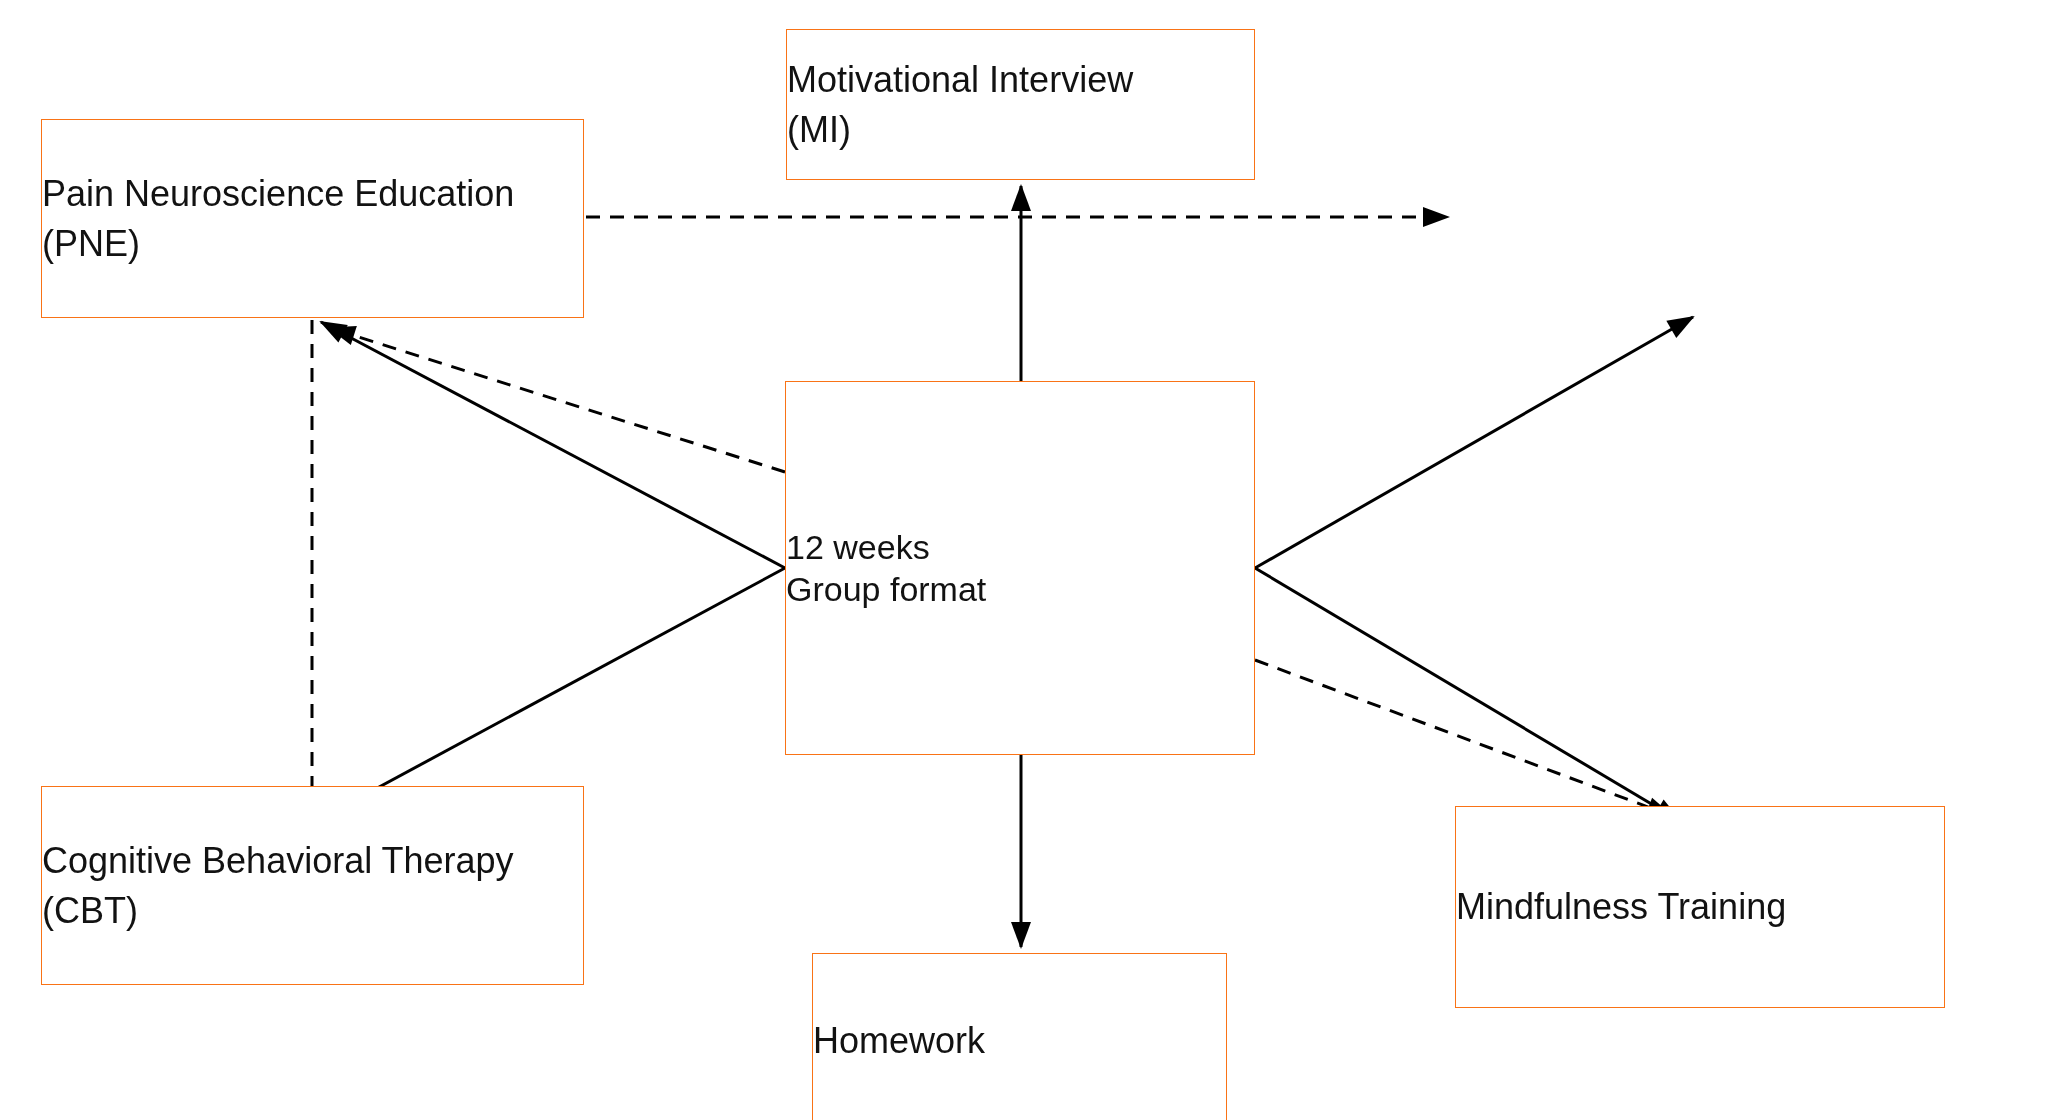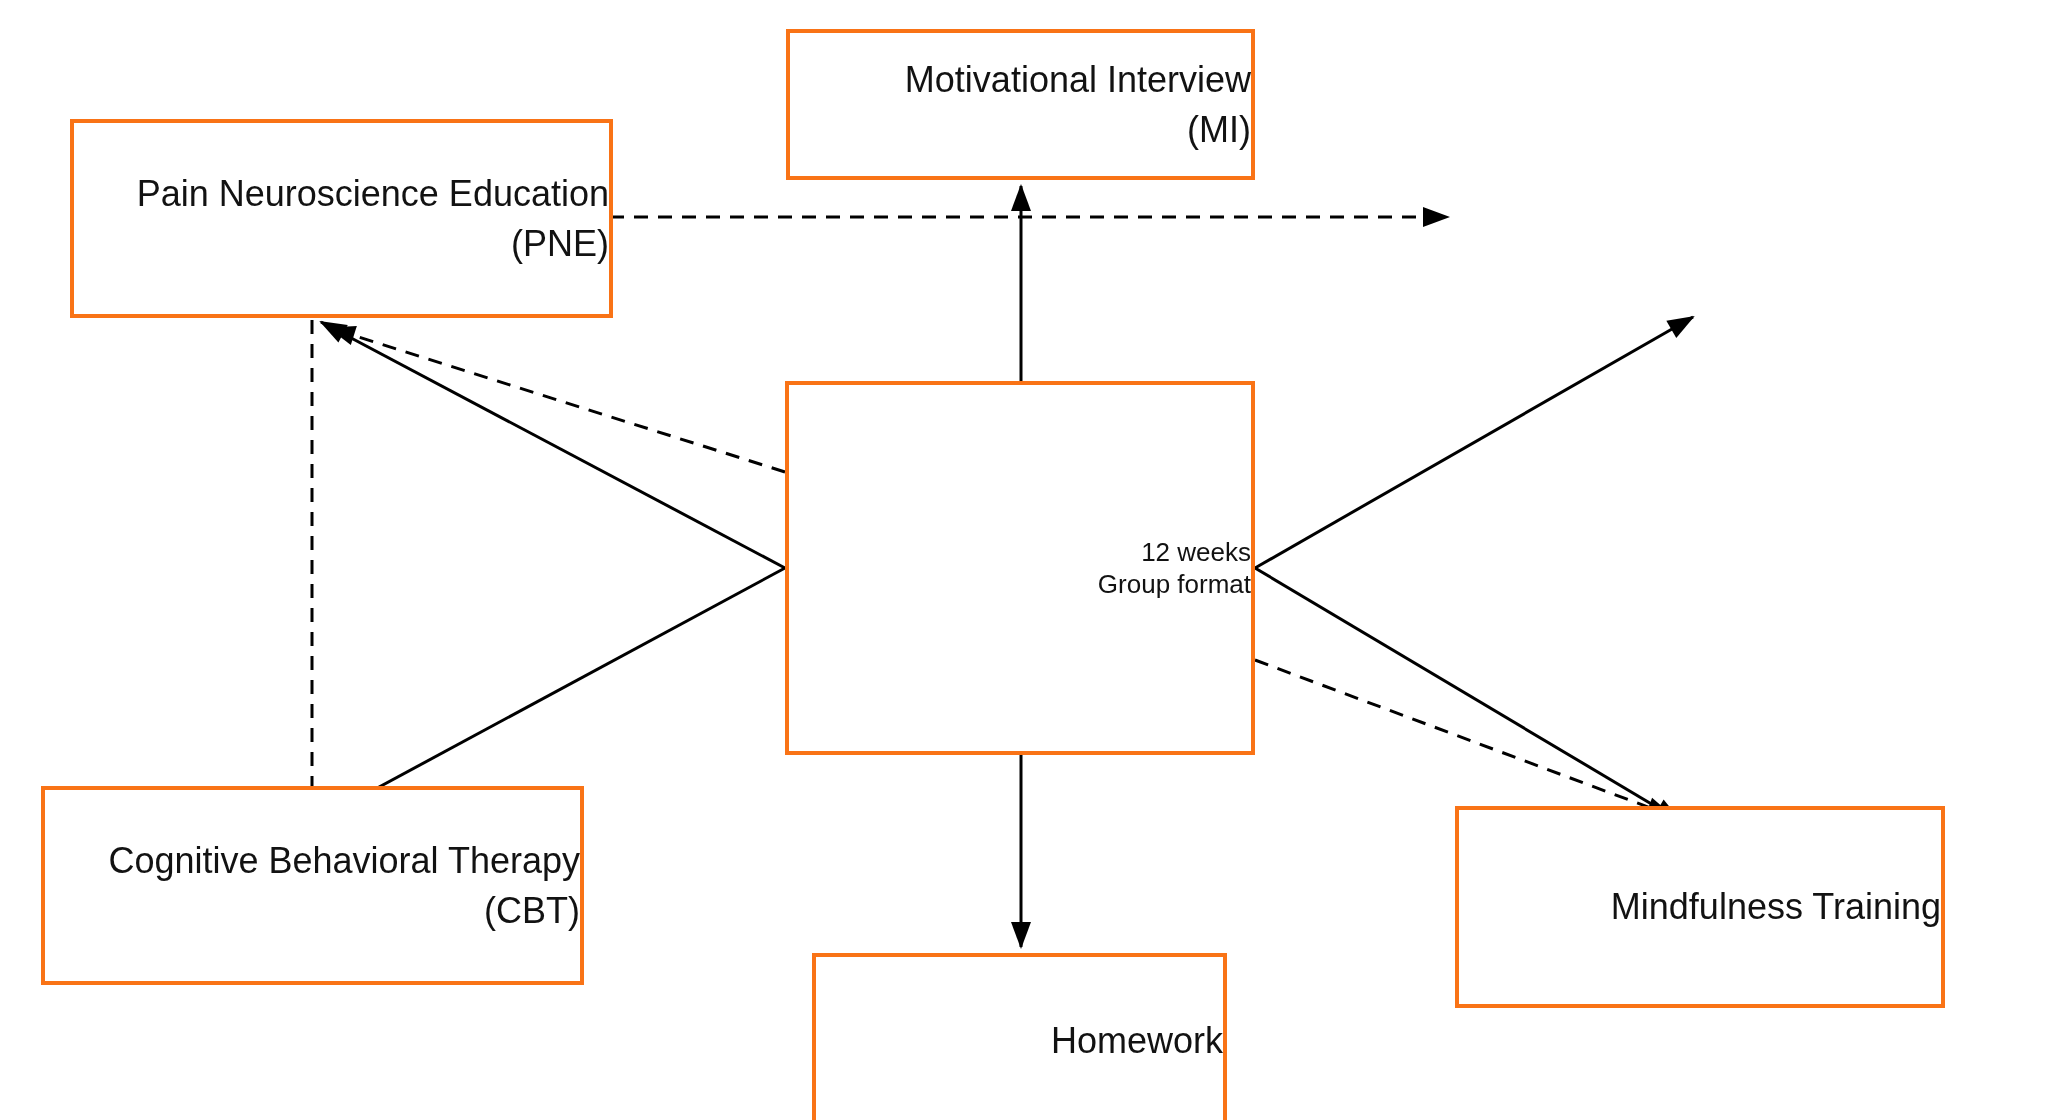--- a/index.html
+++ b/index.html
@@ -18,45 +18,45 @@
     position: absolute; left: 0; top: 0;
     width: 2048px; height: 1120px;
   }
   .edge { stroke: #000000; stroke-width: 3; fill: none; }
   .edge.dashed { stroke-dasharray: 14 10; }
 
   .node {
     position: absolute;
     box-sizing: border-box;
     background: #ffffff;
-    border: 4px solid #f97316;
+    border: 1px solid #f97316;
     display: flex;
     flex-direction: column;
-    align-items: flex-end;
+    align-items: flex-start;
     justify-content: center;
     text-align: center;
     color: #121212;
     font-size: 36px;
     line-height: 1.38;
   }
-  .node-pne        { left: 41px;   top: 119px; width: 543px; height: 199px; margin-left: 29px; }
+  .node-pne        { left: 41px;   top: 119px; width: 543px; height: 199px; }
   .node-mi         { left: 786px;  top: 29px;  width: 469px; height: 151px; }
   .node-tpe        { left: 1455px; top: 120px; width: 542px; height: 193px; font-size: 35px; }
   .node-fibrowalk  { left: 785px;  top: 381px; width: 470px; height: 374px; }
   .node-cbt        { left: 41px;   top: 786px; width: 543px; height: 199px; }
   .node-homework   { left: 812px;  top: 953px; width: 415px; height: 176px; }
   .node-mindfulness{ left: 1455px; top: 806px; width: 490px; height: 202px; }
 
   .fibrowalk-title {
     font-weight: bold;
     font-size: 41px;
     letter-spacing: 0.5px;
     margin-bottom: 36px;
   }
-  .fibrowalk-detail { font-size: 26px; line-height: 1.25; }
+  .fibrowalk-detail { font-size: 34px; line-height: 1.25; }
 </style>
 </head>
 <body>
 
 <div class="canvas">
 
   <svg class="edge-layer" id="edge-layer" viewBox="0 0 2048 1120" xmlns="http://www.w3.org/2000/svg">
     <defs>
       <marker id="arrowhead" markerUnits="userSpaceOnUse" markerWidth="32" markerHeight="24" refX="26" refY="11" orient="auto">
         <path d="M1,1 L28,11 L1,21 Z" fill="#000000" stroke="none"></path>

